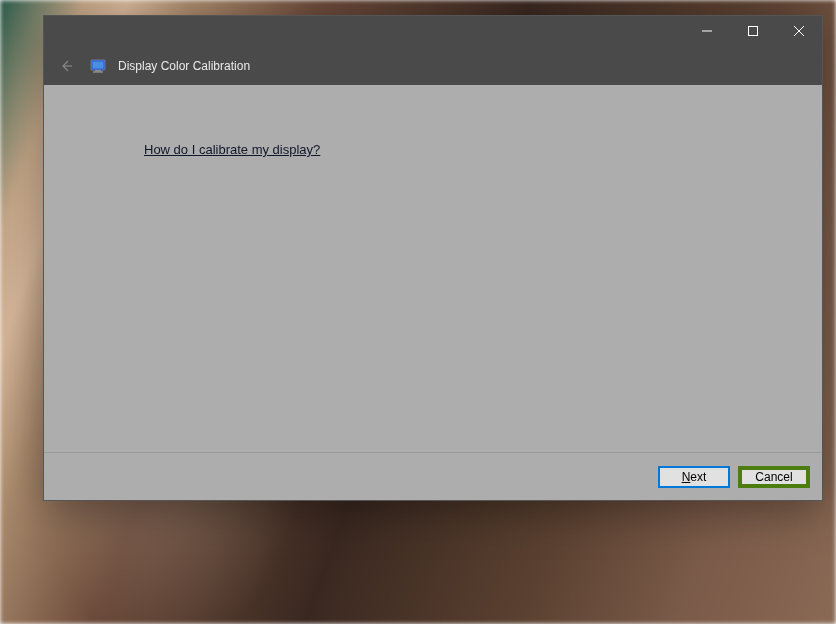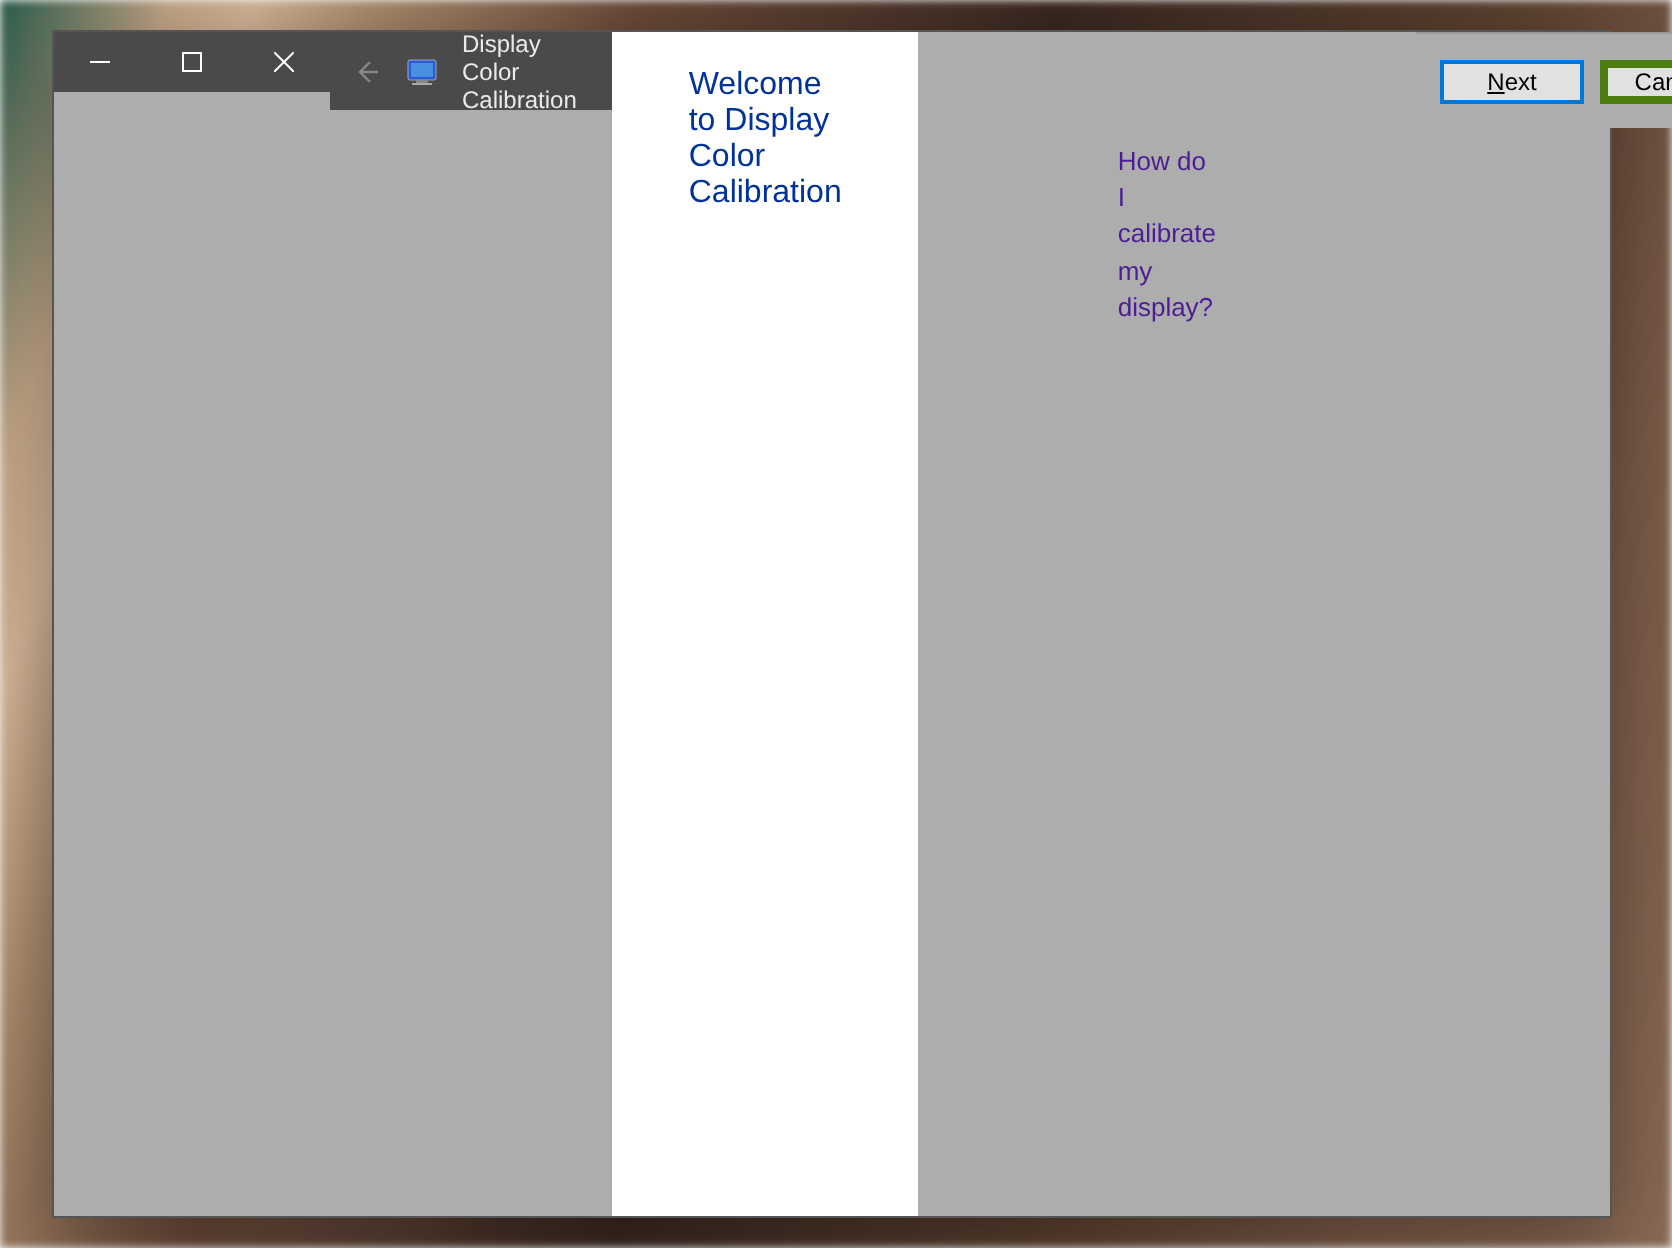--- a/index.html
+++ b/index.html
@@ -13,25 +13,25 @@
     }
     .bg::before {
       content: ""; position: absolute; inset: 0;
       background: radial-gradient(ellipse 300px 200px at 60% 30%, rgba(240,210,180,0.6), transparent 70%),
                   radial-gradient(ellipse 200px 300px at 20% 70%, rgba(180,160,140,0.4), transparent 70%);
     }
     
     
     .window {
       position: absolute;
-      left: 26px; top: 15px;
-      width: 780px; height: 594px;
+      left: 43px; top: 15px;
+      width: 780px; height: 486px;
       background: #adadad;
       box-shadow: 0 10px 40px rgba(0,0,0,0.35);
-      display: flex; flex-direction: row;
+      display: flex; flex-direction: column;
       border: 1px solid #555;
     }
     
     
     .titlebar {
       height: 30px;
       background: #4a4a4a;
       display: flex;
       align-items: stretch;
       justify-content: flex-end;
@@ -77,21 +77,22 @@
     .content {
       flex: 1;
       background: #adadad;
       padding: 56px 100px 0 100px;
       font-size: 13px;
       color: #222;
       line-height: 1.4;
     }
     .content p { margin-bottom: 24px; max-width: 580px; }
     .content a {
-      color: #4c1d95;
+      color: #0f172a;
+      text-decoration: underline;
       cursor: pointer;
     }
     
     
     .footer {
       height: 48px;
       background: #adadad;
       border-top: 1px solid #9a9a9a;
       display: flex;
       align-items: center;
@@ -154,21 +155,20 @@
       <svg width="16" height="16" viewBox="0 0 16 16">
         <rect x="1" y="2" width="14" height="10" rx="1" fill="#2a5ad6" stroke="#9ab" stroke-width="0.5"></rect>
         <rect x="2.5" y="3.5" width="11" height="7" fill="#4a90e2"></rect>
         <rect x="5" y="12" width="6" height="1.5" fill="#888"></rect>
         <rect x="3" y="13.5" width="10" height="1" fill="#aaa"></rect>
       </svg>
     </div>
     <span>Display Color Calibration</span>
   </div>
 
-  <div class="pagetitle">Welcome to Display Color Calibration</div>
 
   <div class="content">
     <p><a>How do I calibrate my display?</a></p>
   </div>
 
   <div class="footer">
     <button class="btn default">
         <span class="accel">N</span>
         <span>ext</span>
       </button>

